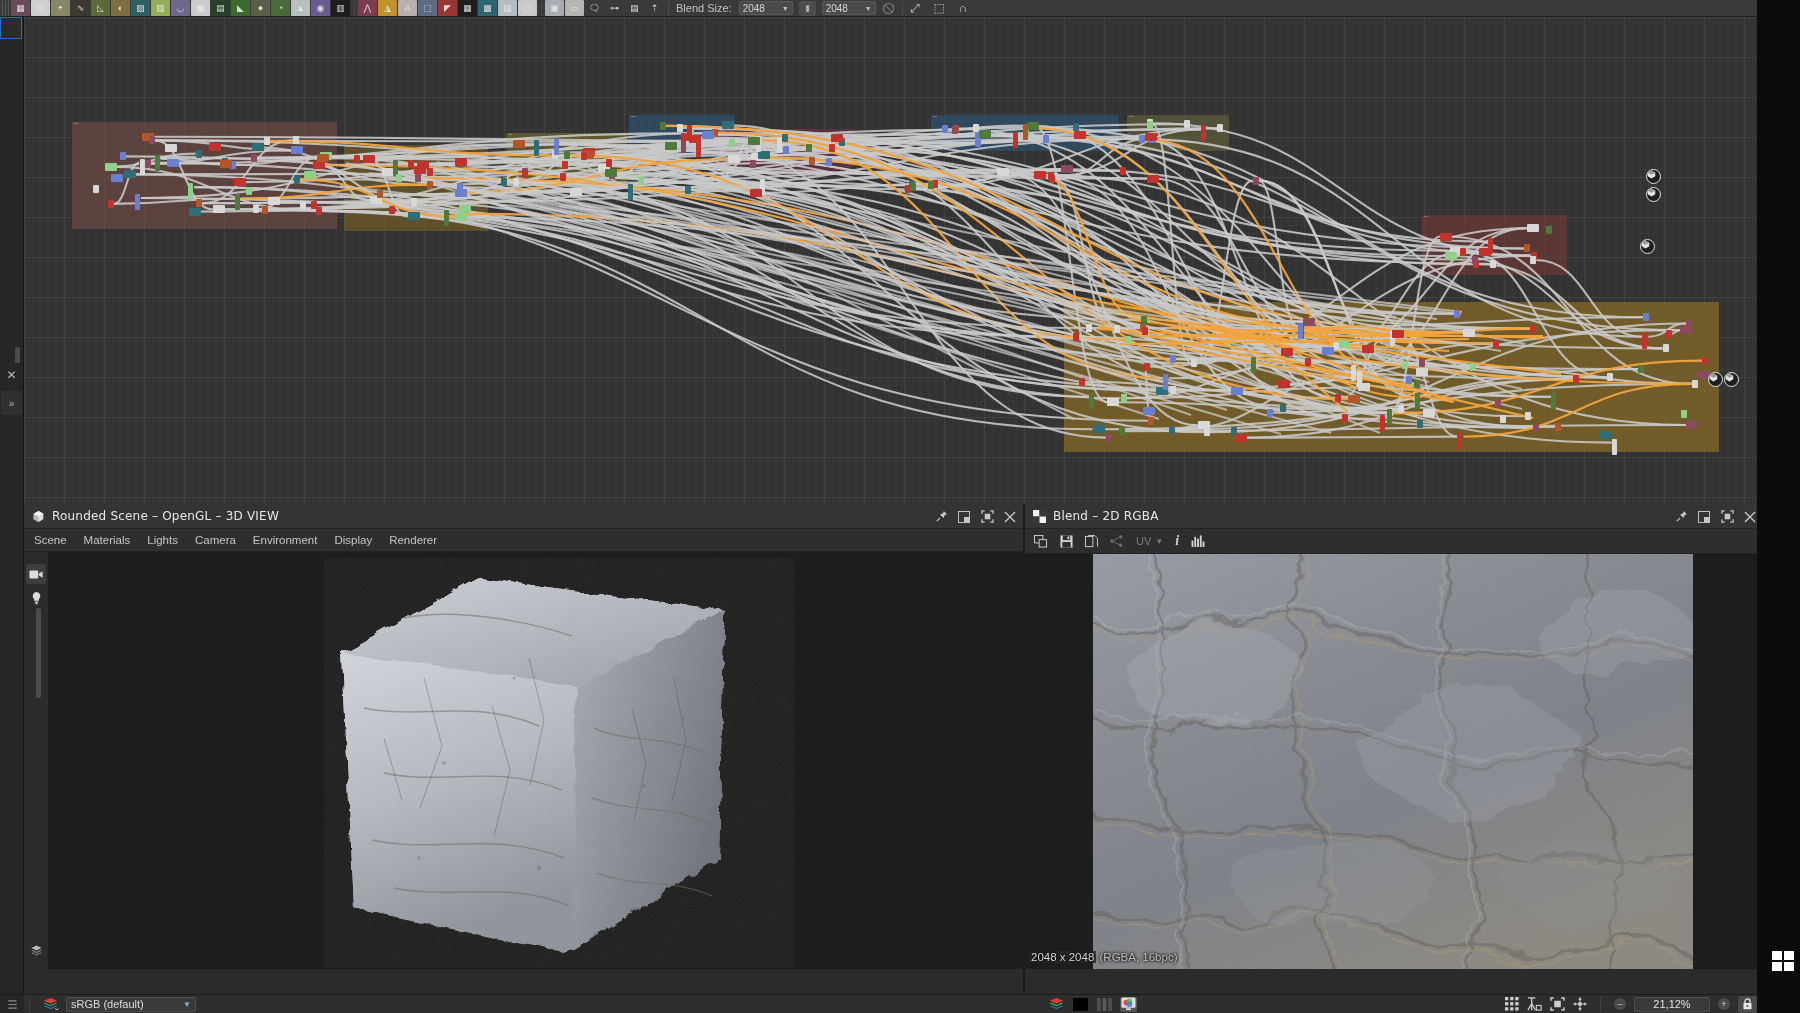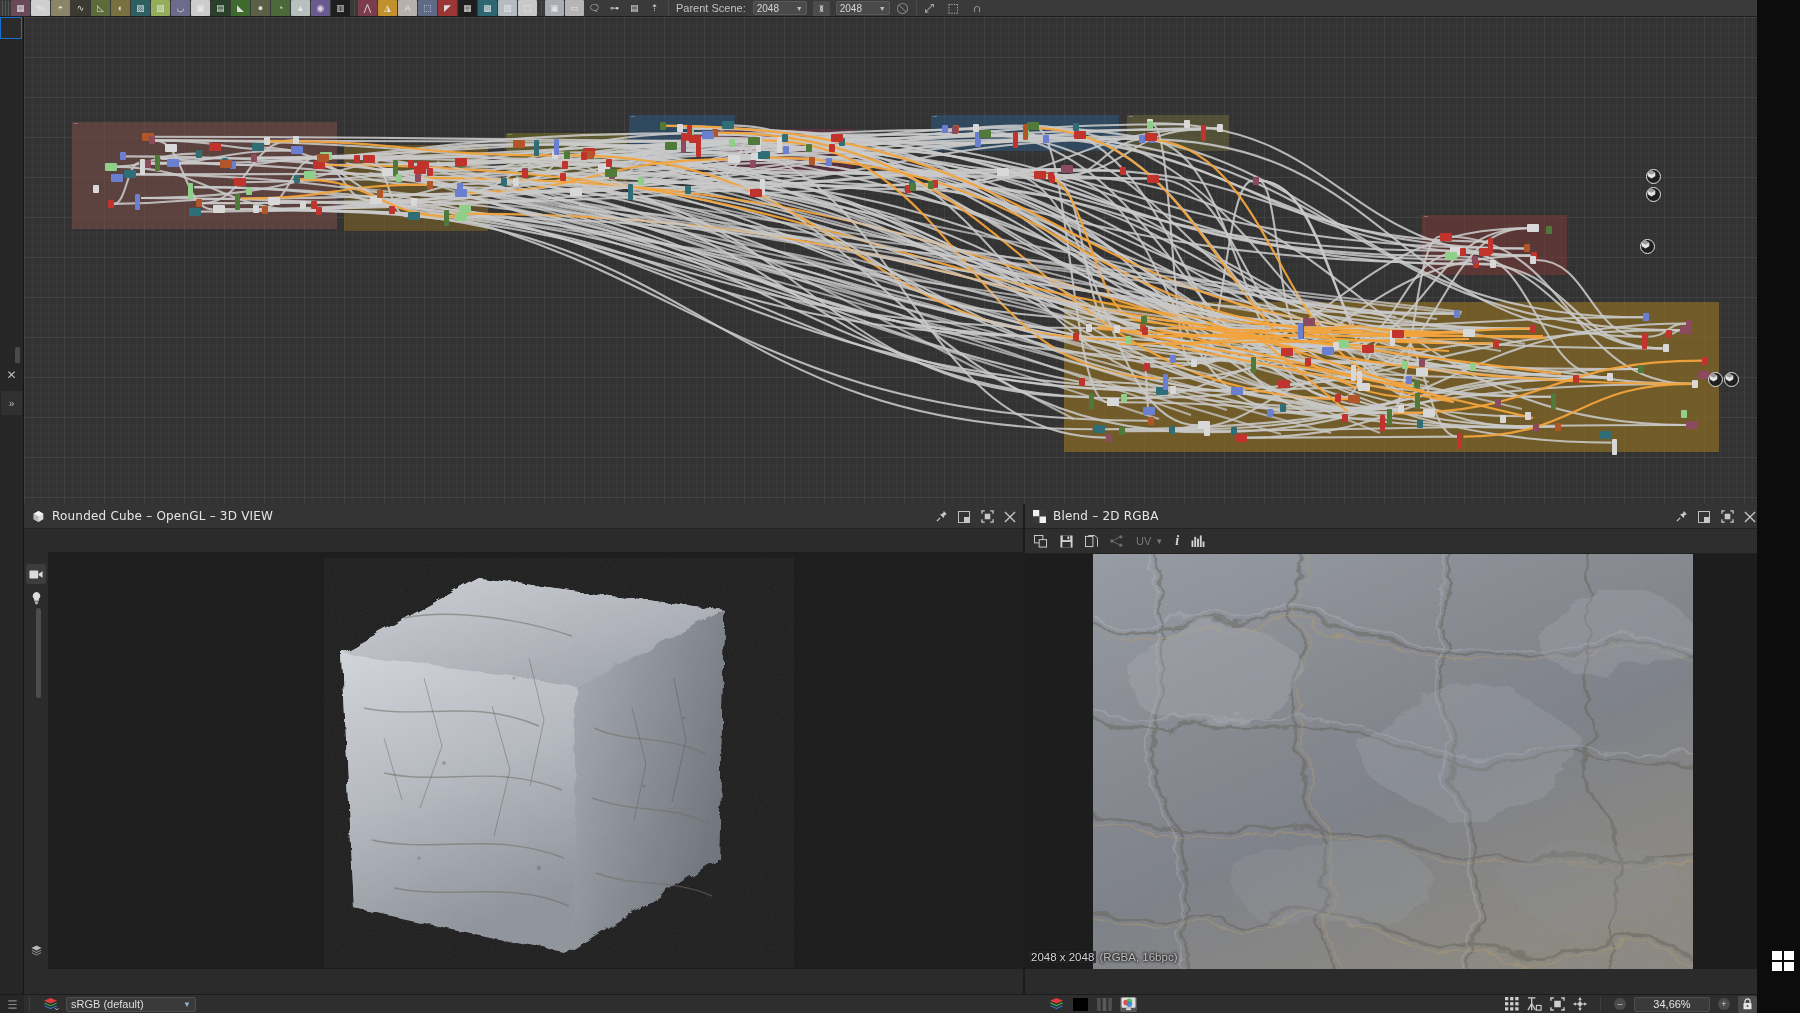--- a/index.html
+++ b/index.html
@@ -335,21 +335,21 @@
           <span class="gl">⊶</span>
         </div>
         <div class="tb-icon" style="background: rgb(58, 58, 58);">
           <span class="gl">▤</span>
         </div>
         <div class="tb-icon" style="background: rgb(58, 58, 58);">
           <span class="gl">⇡</span>
         </div>
       </div>
     <div class="tb-sep"></div>
-    <div class="tb-label">Parent Scene:</div>
+    <div class="tb-label">Blend Size:</div>
     <div class="tb-combo">
       <span class="cv">2048</span>
       <span class="cc">▼</span>
     </div>
     <div class="tb-round">
       <svg width="11" height="11" viewBox="0 0 12 12">
           <path d="M4 3a3 3 0 0 1 0 6M8 9a3 3 0 0 1 0-6" stroke="#cfcfcf" stroke-width="1.2" fill="none"></path>
         </svg>
     </div>
     <div class="tb-combo">
@@ -973,21 +973,21 @@
 
     <div class="panel" id="panel-3d">
       <div class="panel-title">
         <span class="ticon">
           <svg width="13" height="13" viewBox="0 0 14 14">
             <path d="M7 1l5.2 3v6L7 13 1.8 10V4z" fill="#dcdcdc"></path>
             <path d="M7 1l5.2 3L7 7 1.8 4z" fill="#f2f2f2"></path>
             <path d="M7 7v6L1.8 10V4z" fill="#b8b8b8"></path>
           </svg>
         </span>
-        <span class="ttext">Rounded Cube – OpenGL – 3D VIEW</span>
+        <span class="ttext">Rounded Scene – OpenGL – 3D VIEW</span>
         <div class="panel-btns" id="p3d-btns">
             <span class="pb">
               <svg width="13" height="13" viewBox="0 0 14 14">
                 <path d="M9.5 1.2 L12.8 4.5 L10.6 5.3 L9.2 8.5 L5.5 4.8 L8.7 3.4 Z" fill="#c8c8c8"></path>
                 <path d="M5.5 8.5 L2 12" stroke="#c8c8c8" stroke-width="1.3"></path>
               </svg>
             </span>
             <span class="pb">
               <svg width="12" height="12" viewBox="0 0 13 13">
                 <rect x="0.5" y="0.5" width="12" height="12" stroke="#c8c8c8" fill="none"></rect>
@@ -1000,20 +1000,29 @@
                 <rect x="4" y="4" width="6" height="6" fill="#c8c8c8"></rect>
               </svg>
             </span>
             <span class="pb">
               <svg width="12" height="12" viewBox="0 0 13 13">
                 <path d="M1 1l11 11M12 1L1 12" stroke="#c8c8c8" stroke-width="1.4"></path>
               </svg>
             </span>
           </div>
       </div>
+      <div class="panel-menu" id="p3d-menu">
+          <span class="mi">Scene</span>
+          <span class="mi">Materials</span>
+          <span class="mi">Lights</span>
+          <span class="mi">Camera</span>
+          <span class="mi">Environment</span>
+          <span class="mi">Display</span>
+          <span class="mi">Renderer</span>
+        </div>
 
       <div id="vp3d">
         <div id="cube-wrap">
           <svg width="470" height="410" viewBox="0 0 470 410">
             <defs>
               <linearGradient id="gTop" x1="0" y1="0" x2="1" y2="1">
                 <stop offset="0" stop-color="#cfd2d8"></stop>
                   <stop offset="1" stop-color="#9a9ea6"></stop>
               </linearGradient>
               <linearGradient id="gFront" x1="0" y1="0" x2="0.3" y2="1">
@@ -1326,21 +1335,21 @@
       <span class="sb-ic">
         <svg width="14" height="14" viewBox="0 0 15 15">
             <path d="M7.5 0.5v14M0.5 7.5h14" stroke="#cfcfcf" stroke-width="1.1"></path>
             <circle cx="7.5" cy="7.5" r="2.2" fill="#cfcfcf"></circle>
             <path d="M7.5 0.5l-2 2.5h4zM7.5 14.5l-2-2.5h4zM0.5 7.5l2.5-2v4zM14.5 7.5l-2.5-2v4z" fill="#cfcfcf"></path>
           </svg>
       </span>
       <div class="sb-sep"></div>
       <span class="tiny-btn">–</span>
       <div class="zoom-box">
-        <span>34,66%</span>
+        <span>21,12%</span>
       </div>
       <span class="tiny-btn">+</span>
       <div class="lock-btn">
         <svg width="11" height="12" viewBox="0 0 12 13">
           <path d="M3.2 5.5V3.8a2.8 2.8 0 0 1 5.6 0v1.7" stroke="#e6e6e6" stroke-width="1.3" fill="none"></path>
           <rect x="1.6" y="5.3" width="8.8" height="7" rx="1" fill="#e6e6e6"></rect>
           <circle cx="6" cy="8.6" r="1.1" fill="#4a4a4a"></circle>
         </svg>
       </div>
     </div>

